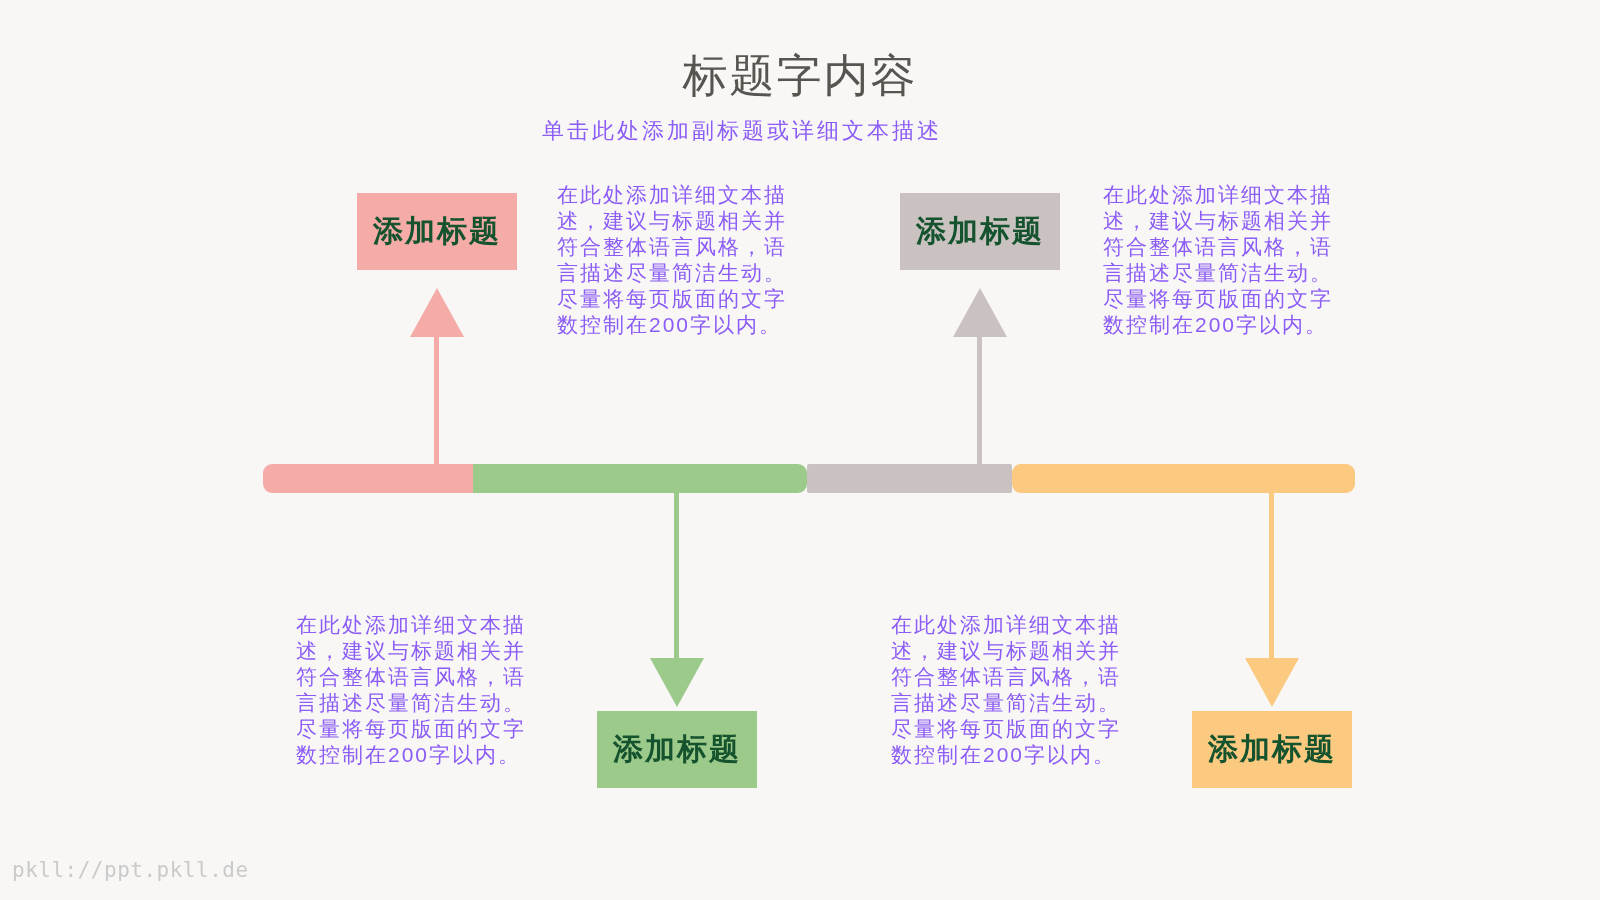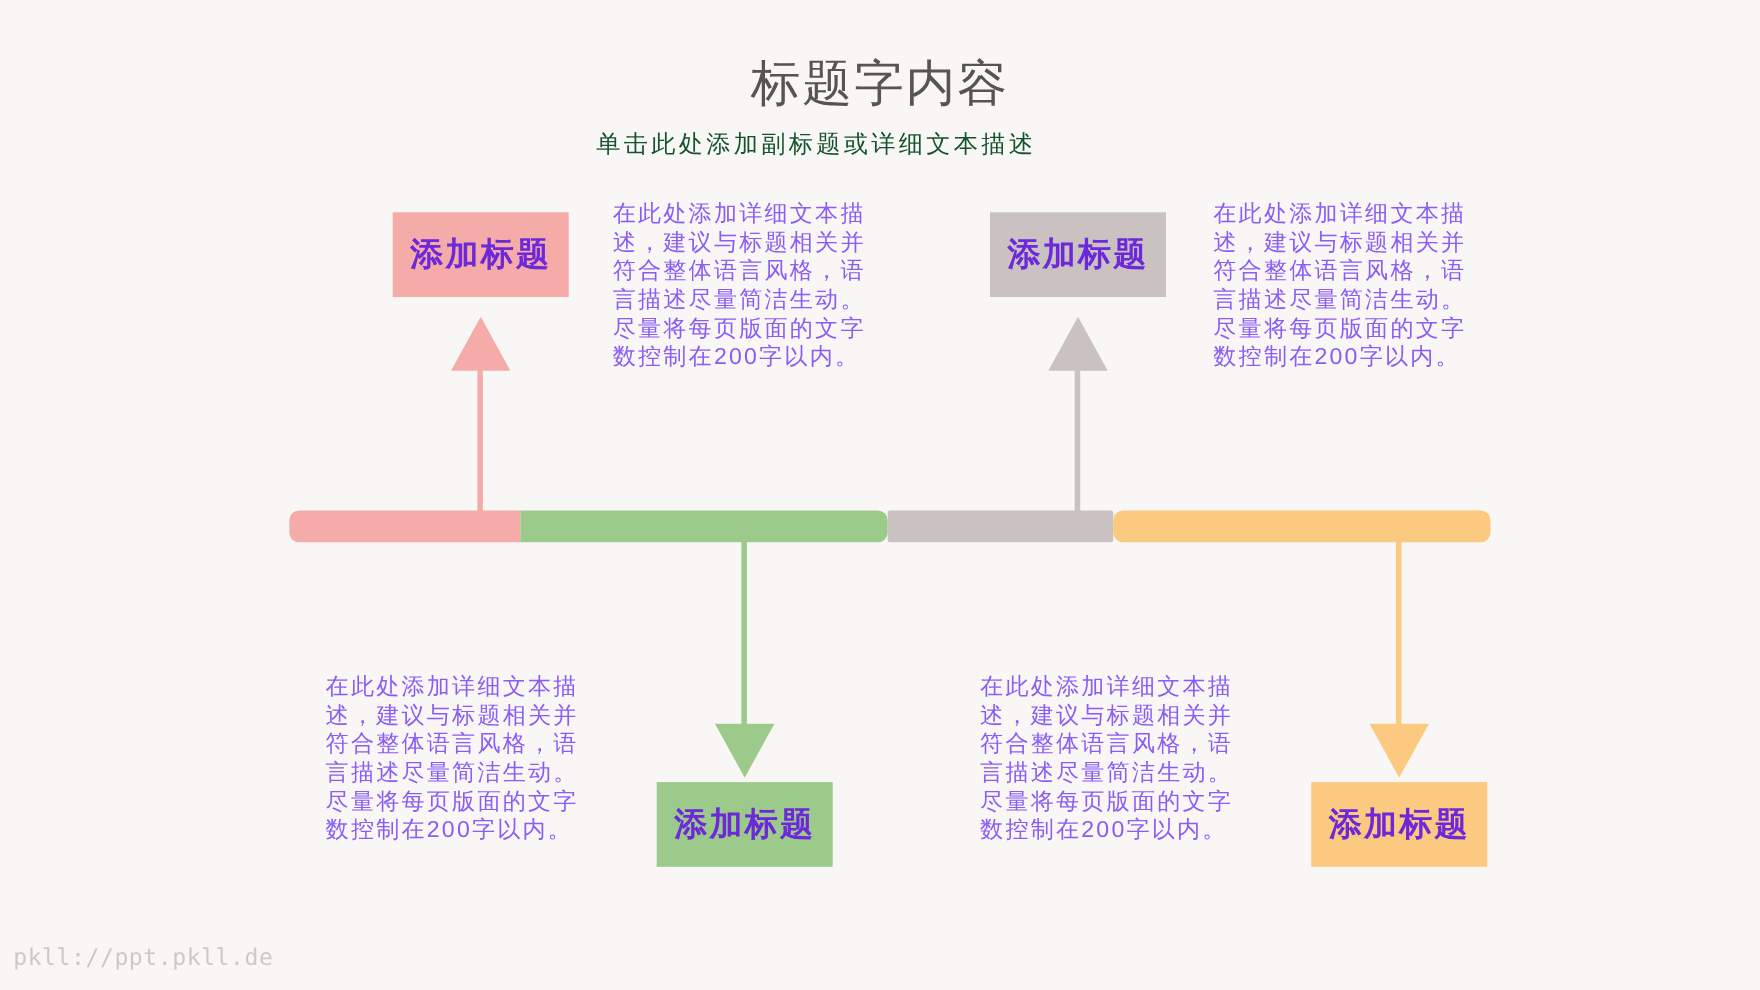--- a/index.html
+++ b/index.html
@@ -16,41 +16,41 @@
   #page-title {
     position: absolute; top: 46px; left: 0; width: 1600px;
     text-align: center;
     font-size: 45px; font-weight: 400; letter-spacing: 2px;
     color: #585450;
   }
   #page-subtitle {
     position: absolute; top: 116px; left: 0; width: 1484px;
     text-align: center;
     font-size: 22px; font-weight: 400; letter-spacing: 3px;
-    color: #14532d;
+    color: #8b5cf6;
   }
 
   
   #timeline-bar {
     position: absolute; left: 263px; top: 464px;
     width: 1092px; height: 29px;
     display: flex;
   }
   .seg { height: 29px; }
   #seg-1 { width: 210px; border-radius: 9px 0 0 9px; }
   #seg-2 { width: 334px; border-radius: 0 9px 9px 0; }
   #seg-3 { width: 205px; border-radius: 2px; }
   #seg-4 { width: 343px; border-radius: 9px; }
 
   
   .title-box {
     position: absolute;
     width: 160px; height: 77px;
     display: flex; align-items: center; justify-content: center;
-    color: #6d28d9; font-size: 30px; font-weight: bold; letter-spacing: 2px;
+    color: #14532d; font-size: 30px; font-weight: bold; letter-spacing: 2px;
   }
   #box-1 { left: 357px; top: 193px; }
   #box-2 { left: 597px; top: 711px; }
   #box-3 { left: 900px; top: 193px; }
   #box-4 { left: 1192px; top: 711px; }
 
   
   .vline { position: absolute; width: 5px; }
   #line-1 { left: 434px; top: 332px; height: 134px; }
   #line-2 { left: 674px; top: 490px; height: 172px; }

